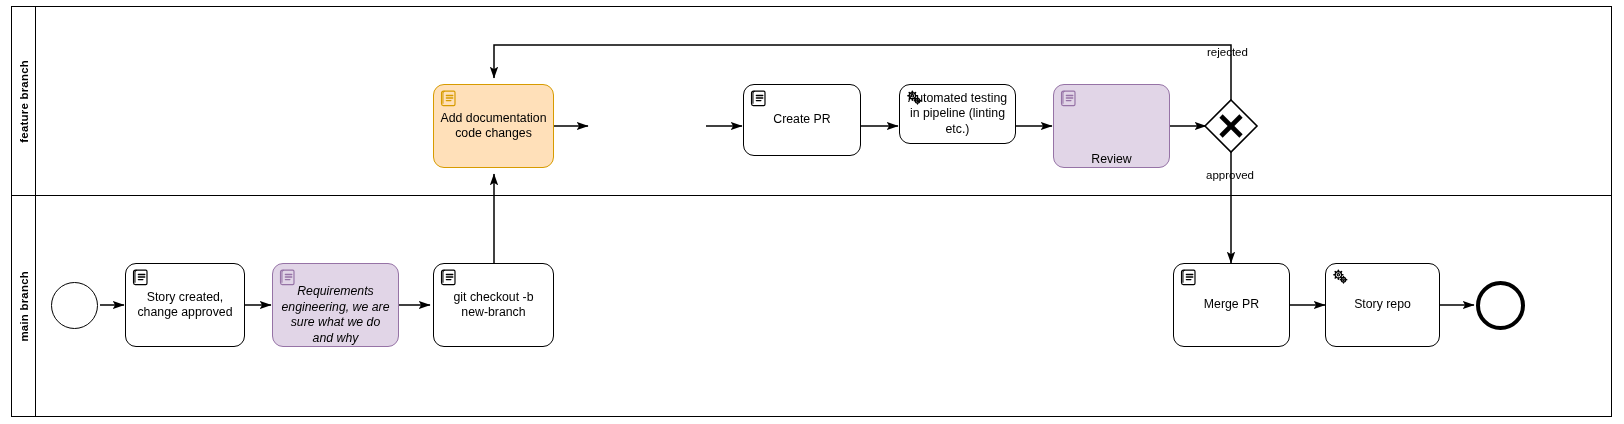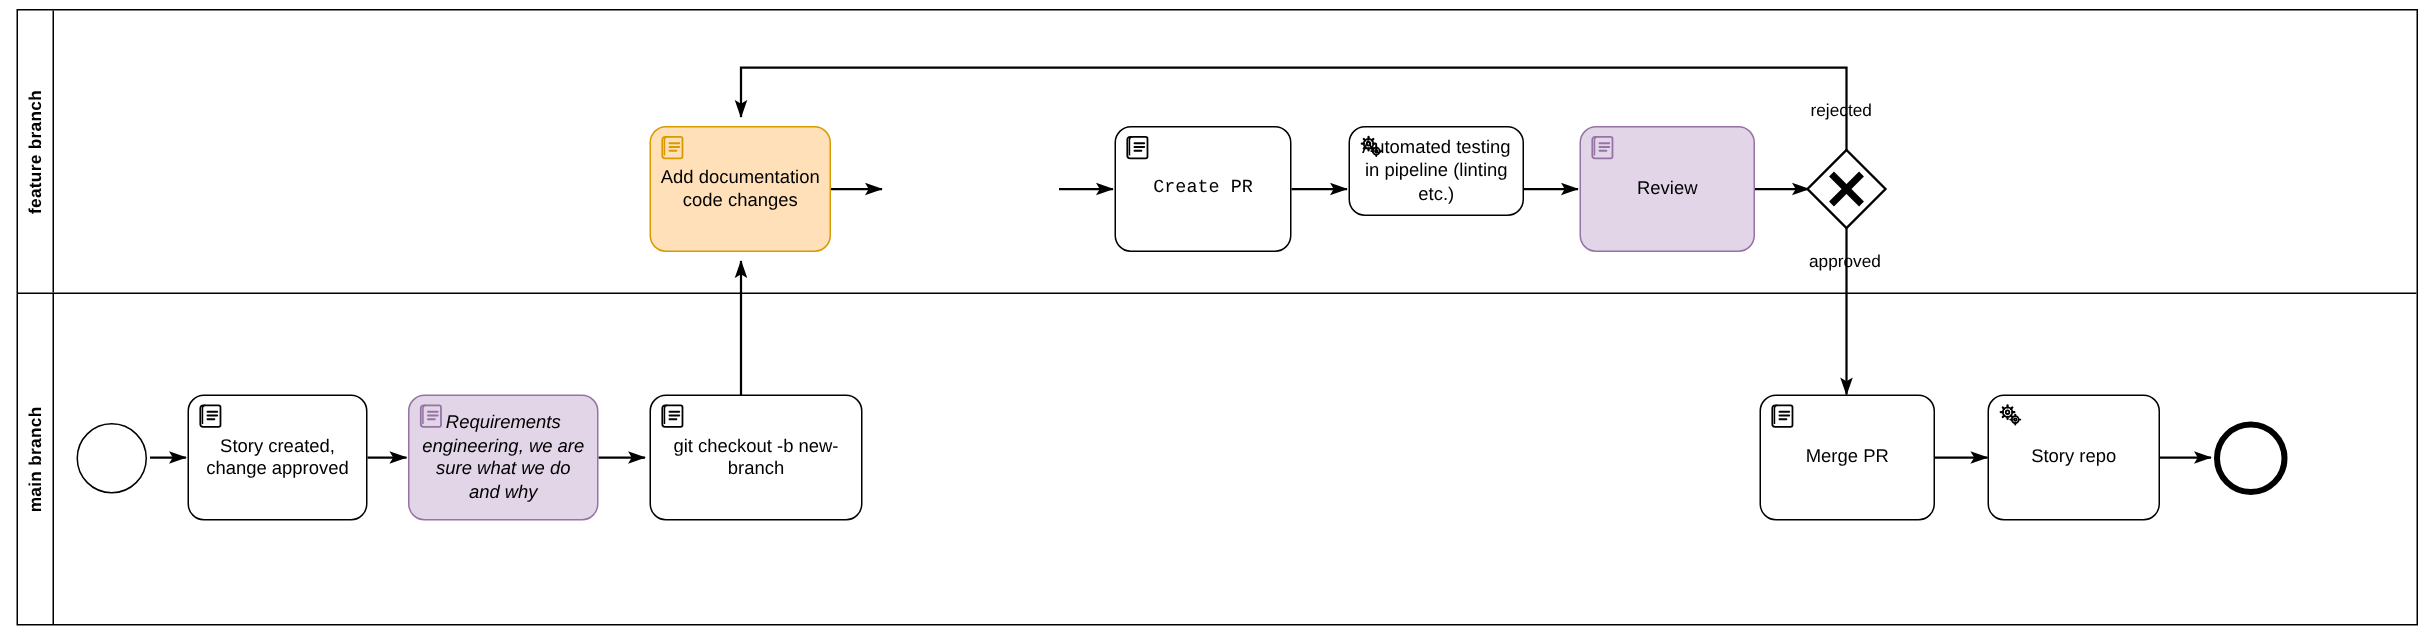--- a/index.html
+++ b/index.html
@@ -70,20 +70,21 @@
     width: 100%;
   }
   .task.orange {
     background: #ffe0b9;
     border-color: #d79b00;
     text-align: center;
   }
   .task.purple {
     background: #e1d5e7;
     border-color: #9673a6;
+    align-items: flex-end;
   }
   
   .task-icon {
     position: absolute;
     left: 5px;
     top: 4px;
     width: 19px;
     height: 19px;
     pointer-events: none;
   }
@@ -162,41 +163,41 @@
 
     <g>
       <polygon points="1231,100 1257,126 1231,152 1205,126" fill="#ffffff" stroke="#000000" stroke-width="1.6"></polygon>
       <g stroke="#000000" stroke-width="4.6" stroke-linecap="butt">
         <line x1="1221" y1="116" x2="1241" y2="136"></line>
         <line x1="1241" y1="116" x2="1221" y2="136"></line>
       </g>
     </g>
   </svg>
 
-  <div class="edge-label" style="left:1207px; top:68px;">rejected</div>
+  <div class="edge-label" style="left:1207px; top:46px;">rejected</div>
   <div class="edge-label" style="left:1206px; top:169px;">approved</div>
 
   <div class="event start" style="left:51px; top:282px; width:47px; height:47px;"></div>
   <div class="event end" style="left:1476px; top:281px; width:49px; height:49px;"></div>
 
   <div class="task orange" style="left:433px; top:84px; width:121px; height:84px;">
     <svg class="task-icon" viewBox="0 0 24 24">
       <path d="M3.2 5.2 A2.4 2.4 0 0 1 5.6 2.8 L18.6 2.8 A1.6 1.6 0 0 1 20.2 4.4 L20.2 19.4 A1.6 1.6 0 0 1 18.6 21 L5.6 21 A2.4 2.4 0 0 1 3.2 18.6 Z" fill="none" stroke="#d79b00" stroke-width="1.5"></path>
       <path d="M7.4 2.8 A2.4 2.4 0 0 0 5.0 5.2 L5.0 18.6" fill="none" stroke="#d79b00" stroke-width="1.3"></path>
       <g stroke="#d79b00" stroke-width="1.7" stroke-linecap="round">
         <line x1="9.3" y1="8.2" x2="17.4" y2="8.2"></line>
         <line x1="9.3" y1="11.4" x2="17.4" y2="11.4"></line>
         <line x1="9.3" y1="14.6" x2="15.0" y2="14.6"></line>
       </g>
     </svg>
     <span class="label">Add documentation code changes</span>
   </div>
 
 
-  <div class="task" style="left:743px; top:84px; width:118px; height:84px;font-family:Liberation Mono, monospace;">
+  <div class="task" style="left:743px; top:84px; width:118px; height:72px;">
     <svg class="task-icon" viewBox="0 0 24 24">
       <path d="M3.2 5.2 A2.4 2.4 0 0 1 5.6 2.8 L18.6 2.8 A1.6 1.6 0 0 1 20.2 4.4 L20.2 19.4 A1.6 1.6 0 0 1 18.6 21 L5.6 21 A2.4 2.4 0 0 1 3.2 18.6 Z" fill="none" stroke="#000000" stroke-width="1.5"></path>
       <path d="M7.4 2.8 A2.4 2.4 0 0 0 5.0 5.2 L5.0 18.6" fill="none" stroke="#000000" stroke-width="1.3"></path>
       <g stroke="#000000" stroke-width="1.7" stroke-linecap="round">
         <line x1="9.3" y1="8.2" x2="17.4" y2="8.2"></line>
         <line x1="9.3" y1="11.4" x2="17.4" y2="11.4"></line>
         <line x1="9.3" y1="14.6" x2="15.0" y2="14.6"></line>
       </g>
     </svg>
     <span class="label">Create PR</span>
@@ -262,21 +263,21 @@
       <path d="M7.4 2.8 A2.4 2.4 0 0 0 5.0 5.2 L5.0 18.6" fill="none" stroke="#9673a6" stroke-width="1.3"></path>
       <g stroke="#9673a6" stroke-width="1.7" stroke-linecap="round">
         <line x1="9.3" y1="8.2" x2="17.4" y2="8.2"></line>
         <line x1="9.3" y1="11.4" x2="17.4" y2="11.4"></line>
         <line x1="9.3" y1="14.6" x2="15.0" y2="14.6"></line>
       </g>
     </svg>
     <span class="label">Requirements engineering, we are sure what we do and why</span>
   </div>
 
-  <div class="task" style="left:433px; top:263px; width:142px; height:84px;">
+  <div class="task" style="left:433px; top:263px; width:121px; height:84px;">
     <svg class="task-icon" viewBox="0 0 24 24">
       <path d="M3.2 5.2 A2.4 2.4 0 0 1 5.6 2.8 L18.6 2.8 A1.6 1.6 0 0 1 20.2 4.4 L20.2 19.4 A1.6 1.6 0 0 1 18.6 21 L5.6 21 A2.4 2.4 0 0 1 3.2 18.6 Z" fill="none" stroke="#000000" stroke-width="1.5"></path>
       <path d="M7.4 2.8 A2.4 2.4 0 0 0 5.0 5.2 L5.0 18.6" fill="none" stroke="#000000" stroke-width="1.3"></path>
       <g stroke="#000000" stroke-width="1.7" stroke-linecap="round">
         <line x1="9.3" y1="8.2" x2="17.4" y2="8.2"></line>
         <line x1="9.3" y1="11.4" x2="17.4" y2="11.4"></line>
         <line x1="9.3" y1="14.6" x2="15.0" y2="14.6"></line>
       </g>
     </svg>
     <span class="label">git checkout -b new-branch</span>

